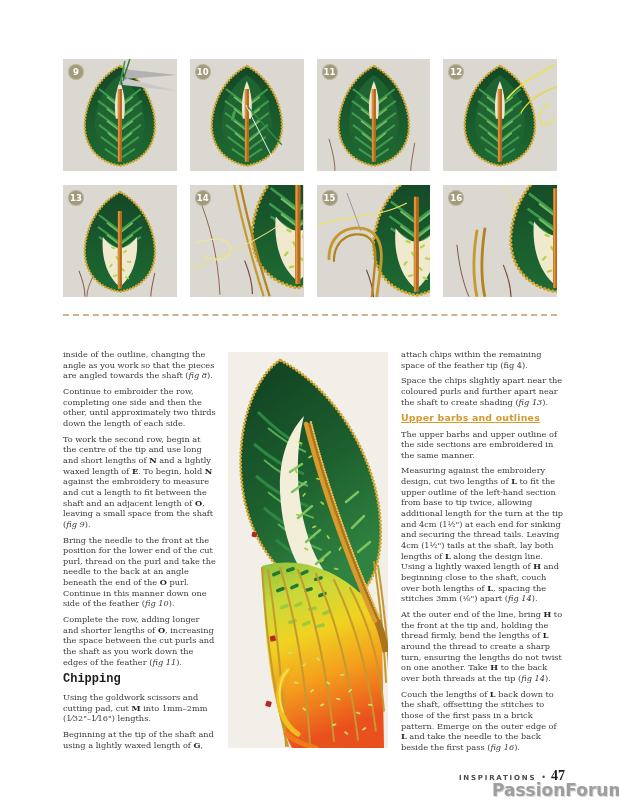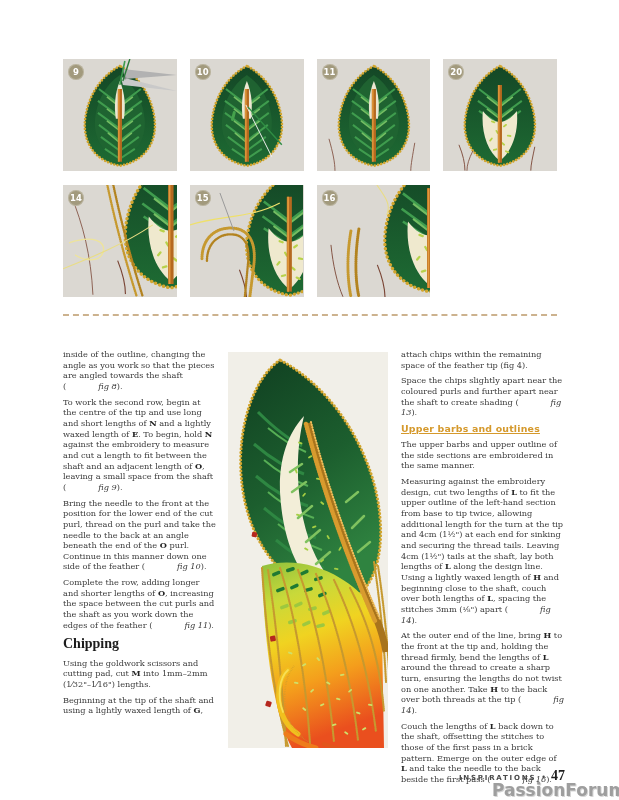--- a/index.html
+++ b/index.html
@@ -16,23 +16,23 @@
          box-shadow:0 0 0 1px rgba(255,255,255,.25) inset;}
   
   .divider{position:absolute;left:63px;top:314px;width:494px;height:0;
            border-top:2px dashed #ccb28e;}
   
   .col{position:absolute;top:349px;color:#3b3b3b;font-size:8.2px;line-height:1.3;}
   .col-left{left:63px;width:153px;}
   .col-right{left:401px;width:163px;}
   .col p{margin:0 0 5px 0;}
   .col b{font-weight:bold;color:#222;}
-  .col i{font-style:italic;padding-left:32px;}
+  .col i{font-style:italic;}
   h3{margin:3px 0 4px 0;}
-  .h-serif{font-family:Liberation Serif, serif;font-size:14px;font-weight:bold;color:#1c1c1c;}
+  .h-serif{font-family:Liberation Mono, monospace;font-size:12px;font-weight:bold;color:#1c1c1c;}
   .h-gold{font-family:"DejaVu Sans",sans-serif;font-size:9.4px;font-weight:bold;color:#d5992c;
           letter-spacing:.2px;margin:5px 0 4px 0;text-decoration:underline;}
   
   .center-figure{position:absolute;left:228px;top:352px;width:160px;height:396px;margin:0;}
   .center-figure svg{display:block;}
   
   .footer{position:absolute;top:768px;right:54px;display:flex;align-items:baseline;
           font-family:"DejaVu Sans",sans-serif;color:#3d3d3d;text-align:center;}
   .footer .mag{font-size:7px;letter-spacing:1.8px;font-weight:bold;color:#4a4a4a;}
   .footer .dot{font-size:8px;margin:0 5px;color:#4a4a4a;}
@@ -151,28 +151,38 @@
     <figure class="photo">
       <svg viewBox="0 0 114 112" preserveAspectRatio="none">
         <rect width="114" height="112" fill="#dbd8d2"></rect>
         <use href="#leafFull" width="114" height="112"></use>
         <path d="M12,80 C16,94 18,104 18,112" stroke="#7a4535" stroke-width=".8" fill="none"></path>
         <path d="M98,84 C96,96 94,106 94,112" stroke="#7a4535" stroke-width=".8" fill="none"></path>
       </svg>
       <span class="badge">11</span>
     </figure>
 
+    <figure class="photo">
+      <svg viewBox="0 0 114 112" preserveAspectRatio="none">
+        <rect width="114" height="112" fill="#dbd8d2"></rect>
+        <use href="#leafFull" width="114" height="112"></use>
+        <path d="M112,6 C88,18 72,30 64,40" stroke="#ece24e" stroke-width="1.5" fill="none"></path>
+        <path d="M114,28 C96,34 84,44 78,54" stroke="#e6d83e" stroke-width="1.2" fill="none"></path>
+        <path d="M108,44 C98,50 94,58 98,64 C102,68 110,64 112,58" stroke="#ece24e" stroke-width="1.2" fill="none"></path>
+      </svg>
+      <span class="badge">12</span>
+    </figure>
 
     <figure class="photo">
       <svg viewBox="0 0 114 112" preserveAspectRatio="none">
         <rect width="114" height="112" fill="#dbd8d2"></rect>
         <use href="#leafChip" width="114" height="112"></use>
         <path d="M30,92 C26,100 24,106 24,112" stroke="#7a4535" stroke-width=".8" fill="none"></path>
       </svg>
-      <span class="badge">20</span>
+      <span class="badge">13</span>
     </figure>
 
     <figure class="photo">
       <svg viewBox="0 0 114 112" preserveAspectRatio="none">
         <rect width="114" height="112" fill="#dbd8d2"></rect>
         <g transform="translate(34,-36) scale(1.3)">
             <use href="#leafChip" width="114" height="112"></use>
           </g>
         <path d="M8,10 C20,40 28,70 30,110" stroke="#7a4535" stroke-width=".8" fill="none"></path>
         <path d="M44,-2 C52,36 62,74 74,112" stroke="#c6992f" stroke-width="2.4" fill="none" stroke-dasharray=".4 1.6" stroke-linecap="round"></path>
@@ -209,20 +219,21 @@
         <path d="M60,0 C70,14 74,20 70,30" stroke="#e9dd84" stroke-width="1.1" fill="none"></path>
       </svg>
       <span class="badge">16</span>
     </figure>
   </div>
 
   <div class="divider"></div>
 
   <div class="col col-left">
     <p>inside of the outline, changing the angle as you work so that the pieces are angled towards the shaft (<i>fig 8</i>).</p>
+    <p>Continue to embroider the row, completing one side and then the other, until approximately two thirds down the length of each side.</p>
     <p>To work the second row, begin at the centre of the tip and use long and short lengths of <b>N</b> and a lightly waxed length of <b>E</b>. To begin, hold <b>N</b> against the embroidery to measure and cut a length to fit between the shaft and an adjacent length of <b>O</b>, leaving a small space from the shaft (<i>fig 9</i>).</p>
     <p>Bring the needle to the front at the position for the lower end of the cut purl, thread on the purl and take the needle to the back at an angle beneath the end of the <b>O</b> purl. Continue in this manner down one side of the feather (<i>fig 10</i>).</p>
     <p>Complete the row, adding longer and shorter lengths of <b>O</b>, increasing the space between the cut purls and the shaft as you work down the edges of the feather (<i>fig 11</i>).</p>
     <h3 class="h-serif">Chipping</h3>
     <p>Using the goldwork scissors and cutting pad, cut <b>M</b> into 1mm–2mm (1⁄32"–1⁄16") lengths.</p>
     <p>Beginning at the tip of the shaft and using a lightly waxed length of <b>G</b>,</p>
   </div>
 
   <figure class="center-figure">
     <svg viewBox="0 0 160 396" width="160" height="396">

